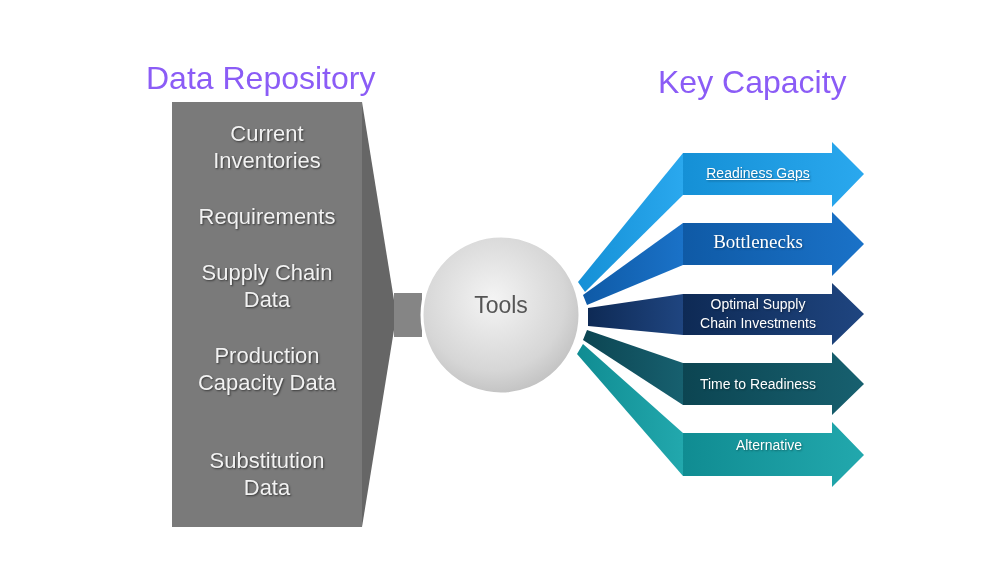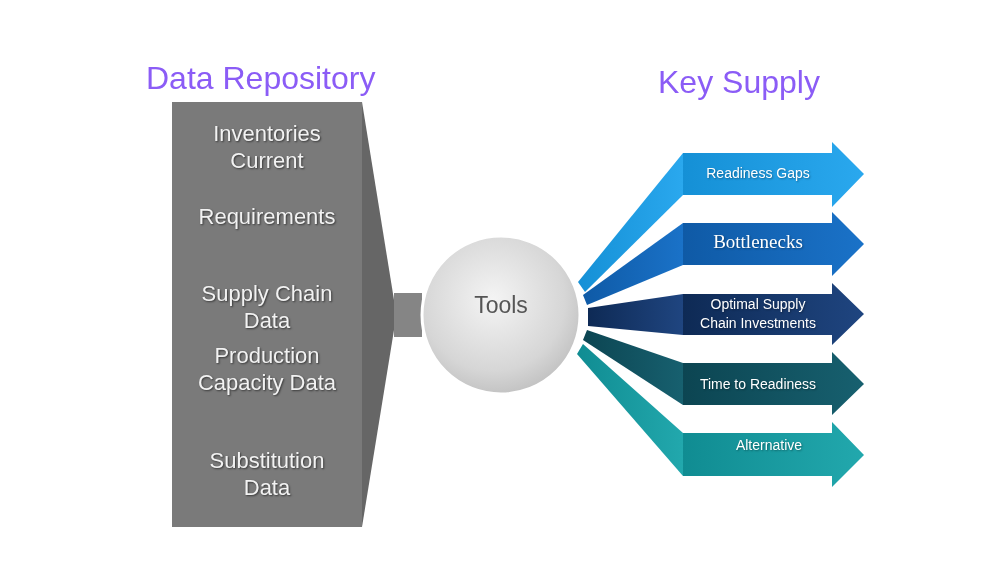--- a/index.html
+++ b/index.html
@@ -10,21 +10,21 @@
   svg#diagram { position:absolute; left:0; top:0; }
   .repo-item { position:absolute; left:172px; width:190px; text-align:center; color:#f2f2f2; font-size:22px; line-height:27px; text-shadow:1px 1px 2px rgba(0,0,0,0.55); }
   .circle-label { position:absolute; left:422px; width:158px; top:290px; text-align:center; color:#555555; font-size:23px; line-height:31px; }
   .out-label { position:absolute; left:683px; width:150px; text-align:center; color:#ffffff; font-size:14px; line-height:19px; text-shadow:1px 1px 2px rgba(0,0,0,0.35); }
   .out-label.big { font-size:19px;font-family:Liberation Serif, serif; }
 </style>
 </head>
 <body>
 
 <div class="title" id="repo-title">Data Repository</div>
-<div class="title" id="outputs-title">Key Supply</div>
+<div class="title" id="outputs-title">Key Capacity</div>
 
 <svg id="diagram" width="1000" height="564" viewBox="0 0 1000 564">
   <defs>
     <radialGradient id="hubGrad" cx="45%" cy="40%" r="65%">
       <stop offset="0%" stop-color="#f4f4f4"></stop>
       <stop offset="70%" stop-color="#d6d6d6"></stop>
       <stop offset="100%" stop-color="#bdbdbd"></stop>
     </radialGradient>
     <linearGradient id="g0" x1="0" y1="0" x2="1" y2="0">
         <stop offset="0" stop-color="#1590d6"></stop>
@@ -61,44 +61,44 @@
   <polygon points="683,153 832,153 832,142 864,174 832,207 832,195 683,195" fill="url(#g0)"></polygon>
   <polygon points="683,223 832,223 832,212 864,244 832,276 832,265 683,265" fill="url(#g1)"></polygon>
   <polygon points="683,294 832,294 832,283 864,314 832,345 832,335 683,335" fill="url(#g2)"></polygon>
   <polygon points="683,363 832,363 832,352 864,384 832,415 832,405 683,405" fill="url(#g3)"></polygon>
   <polygon points="683,433 832,433 832,422 864,455 832,487 832,476 683,476" fill="url(#g4)"></polygon>
 
   <circle cx="501" cy="315" r="79" fill="url(#hubGrad)" stroke="#ffffff" stroke-width="3"></circle>
 </svg>
 
 <div class="repo-item" style="top:120px;">
+  <div>Current</div>
   <div>Inventories</div>
-  <div>Current</div>
 </div>
 <div class="repo-item" style="top:203px;">
   <div>Requirements</div>
 </div>
-<div class="repo-item" style="top:259px;margin-top:21px;">
+<div class="repo-item" style="top:259px;">
   <div>Supply Chain</div>
   <div>Data</div>
 </div>
 <div class="repo-item" style="top:342px;">
   <div>Production</div>
   <div>Capacity Data</div>
 </div>
 <div class="repo-item" style="top:447px;">
   <div>Substitution</div>
   <div>Data</div>
 </div>
 
 <div class="circle-label">
   <div>Tools</div>
 </div>
 
-<div class="out-label" style="top:164px;">
+<div class="out-label" style="top:164px;text-decoration:underline;">
   <div>Readiness Gaps</div>
 </div>
 <div class="out-label big" style="top:232px;">
   <div>Bottlenecks</div>
 </div>
 <div class="out-label" style="top:295px;text-align:center;">
   <div>Optimal Supply</div>
   <div>Chain Investments</div>
 </div>
 <div class="out-label" style="top:375px;">

